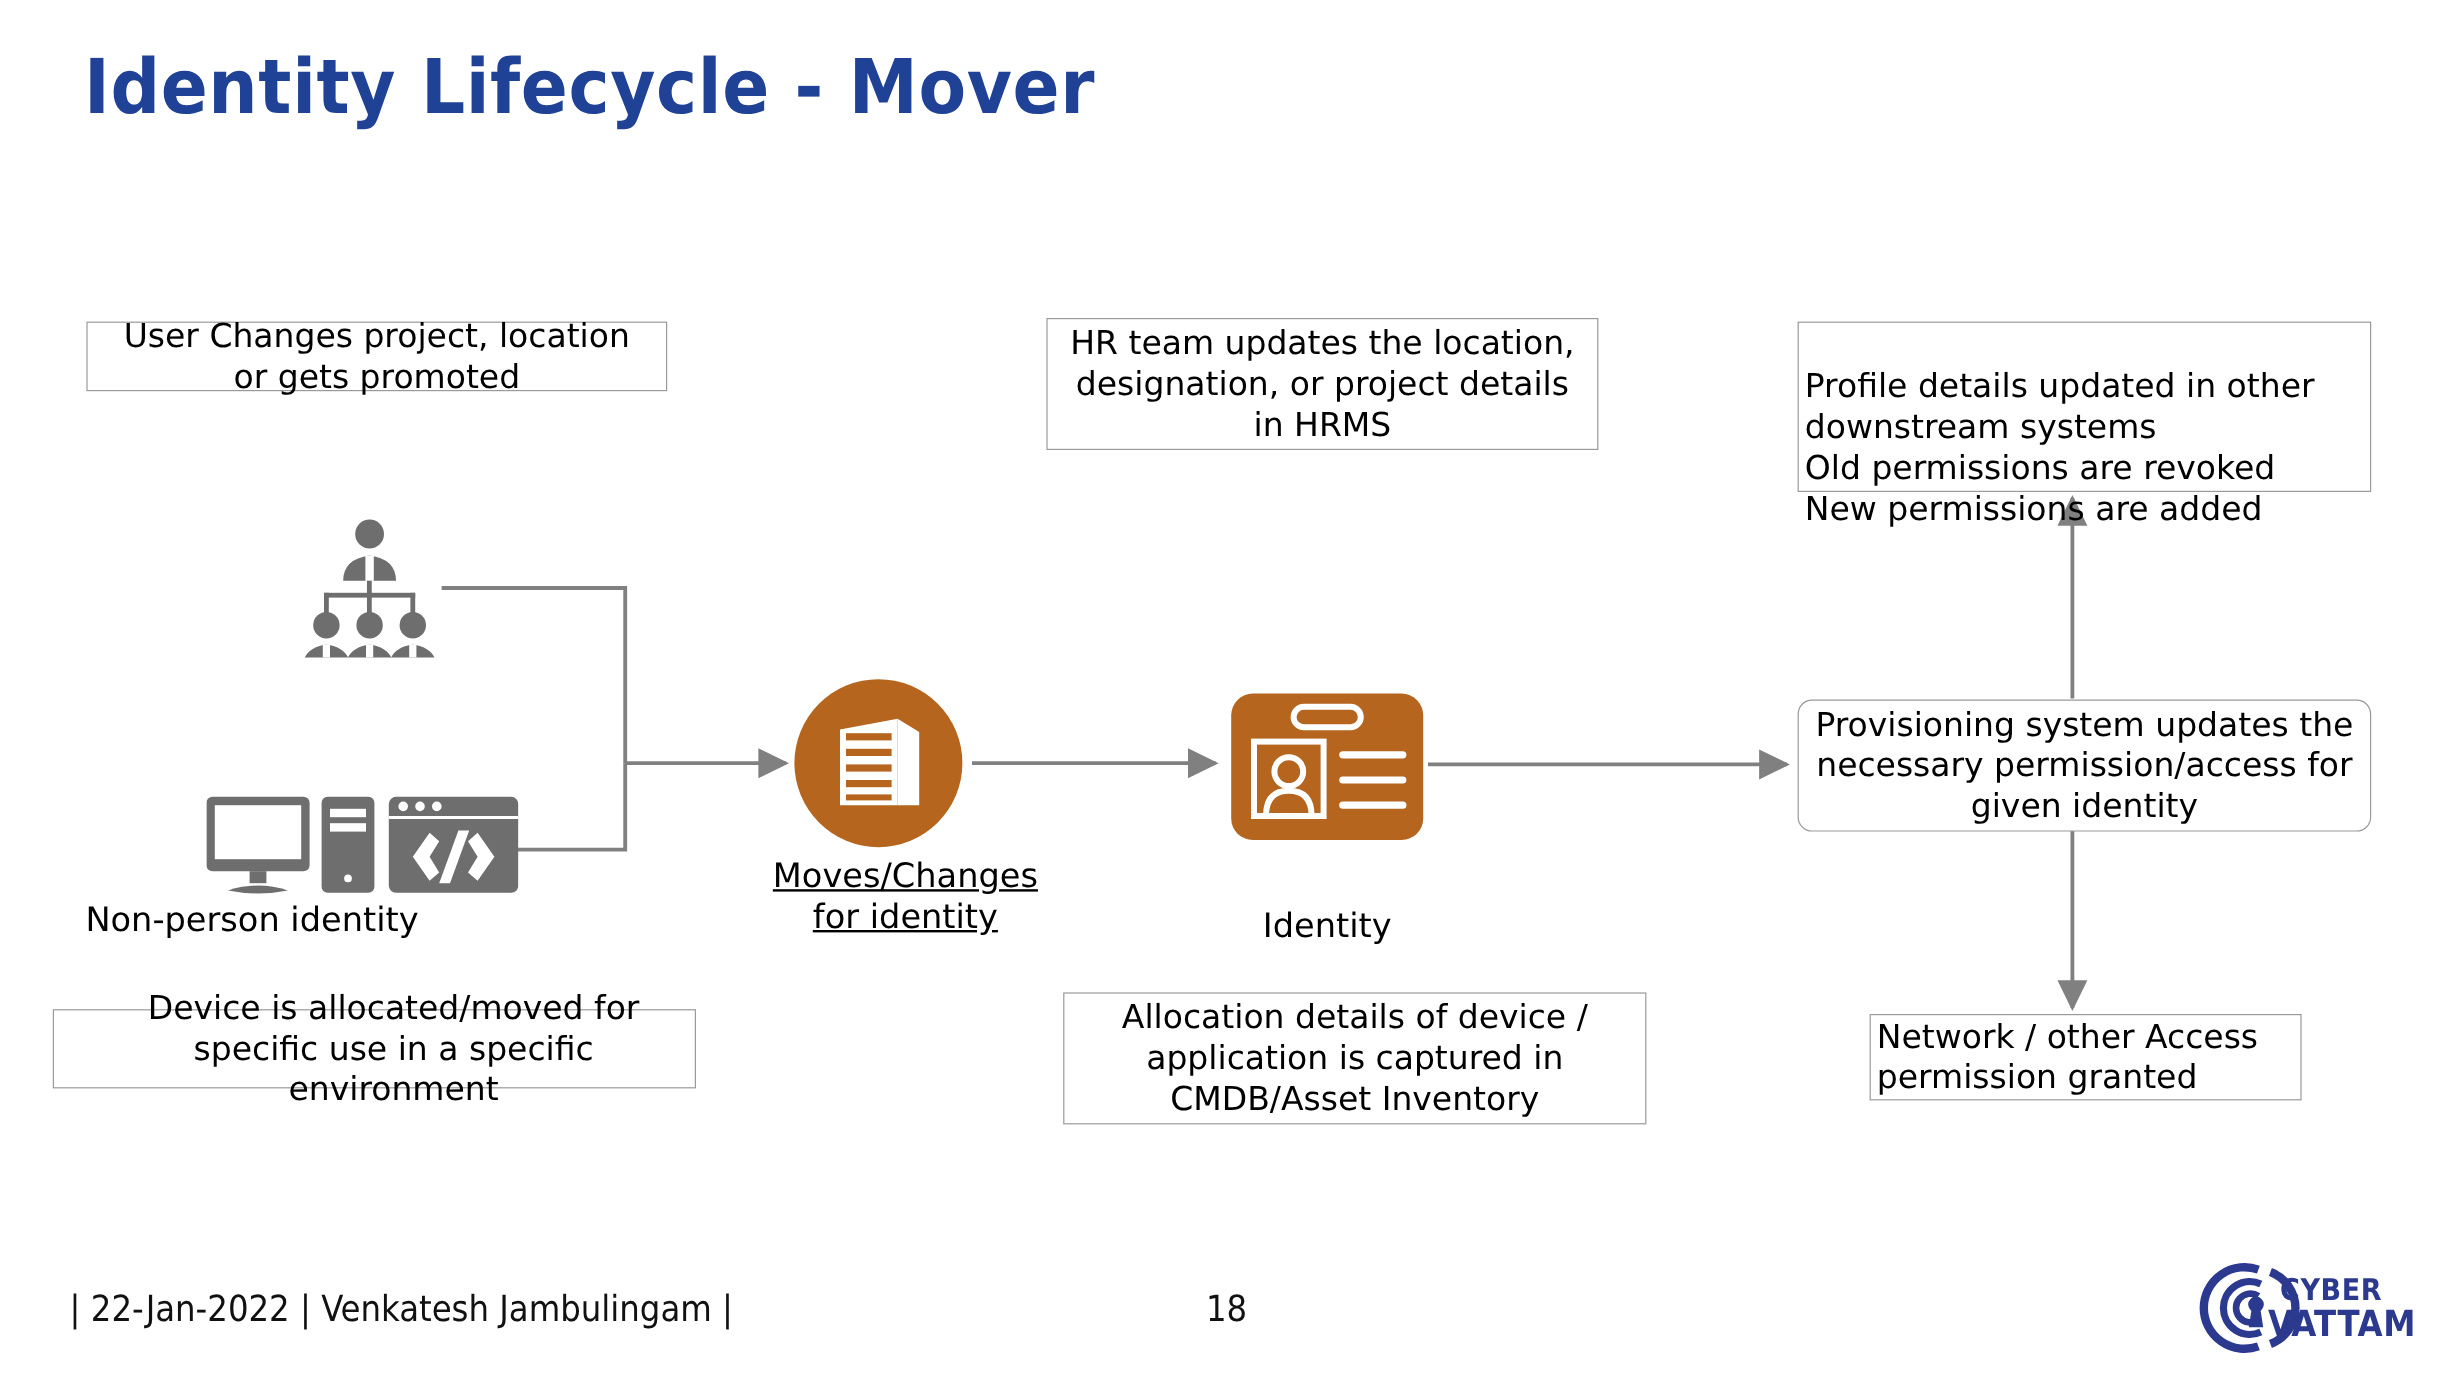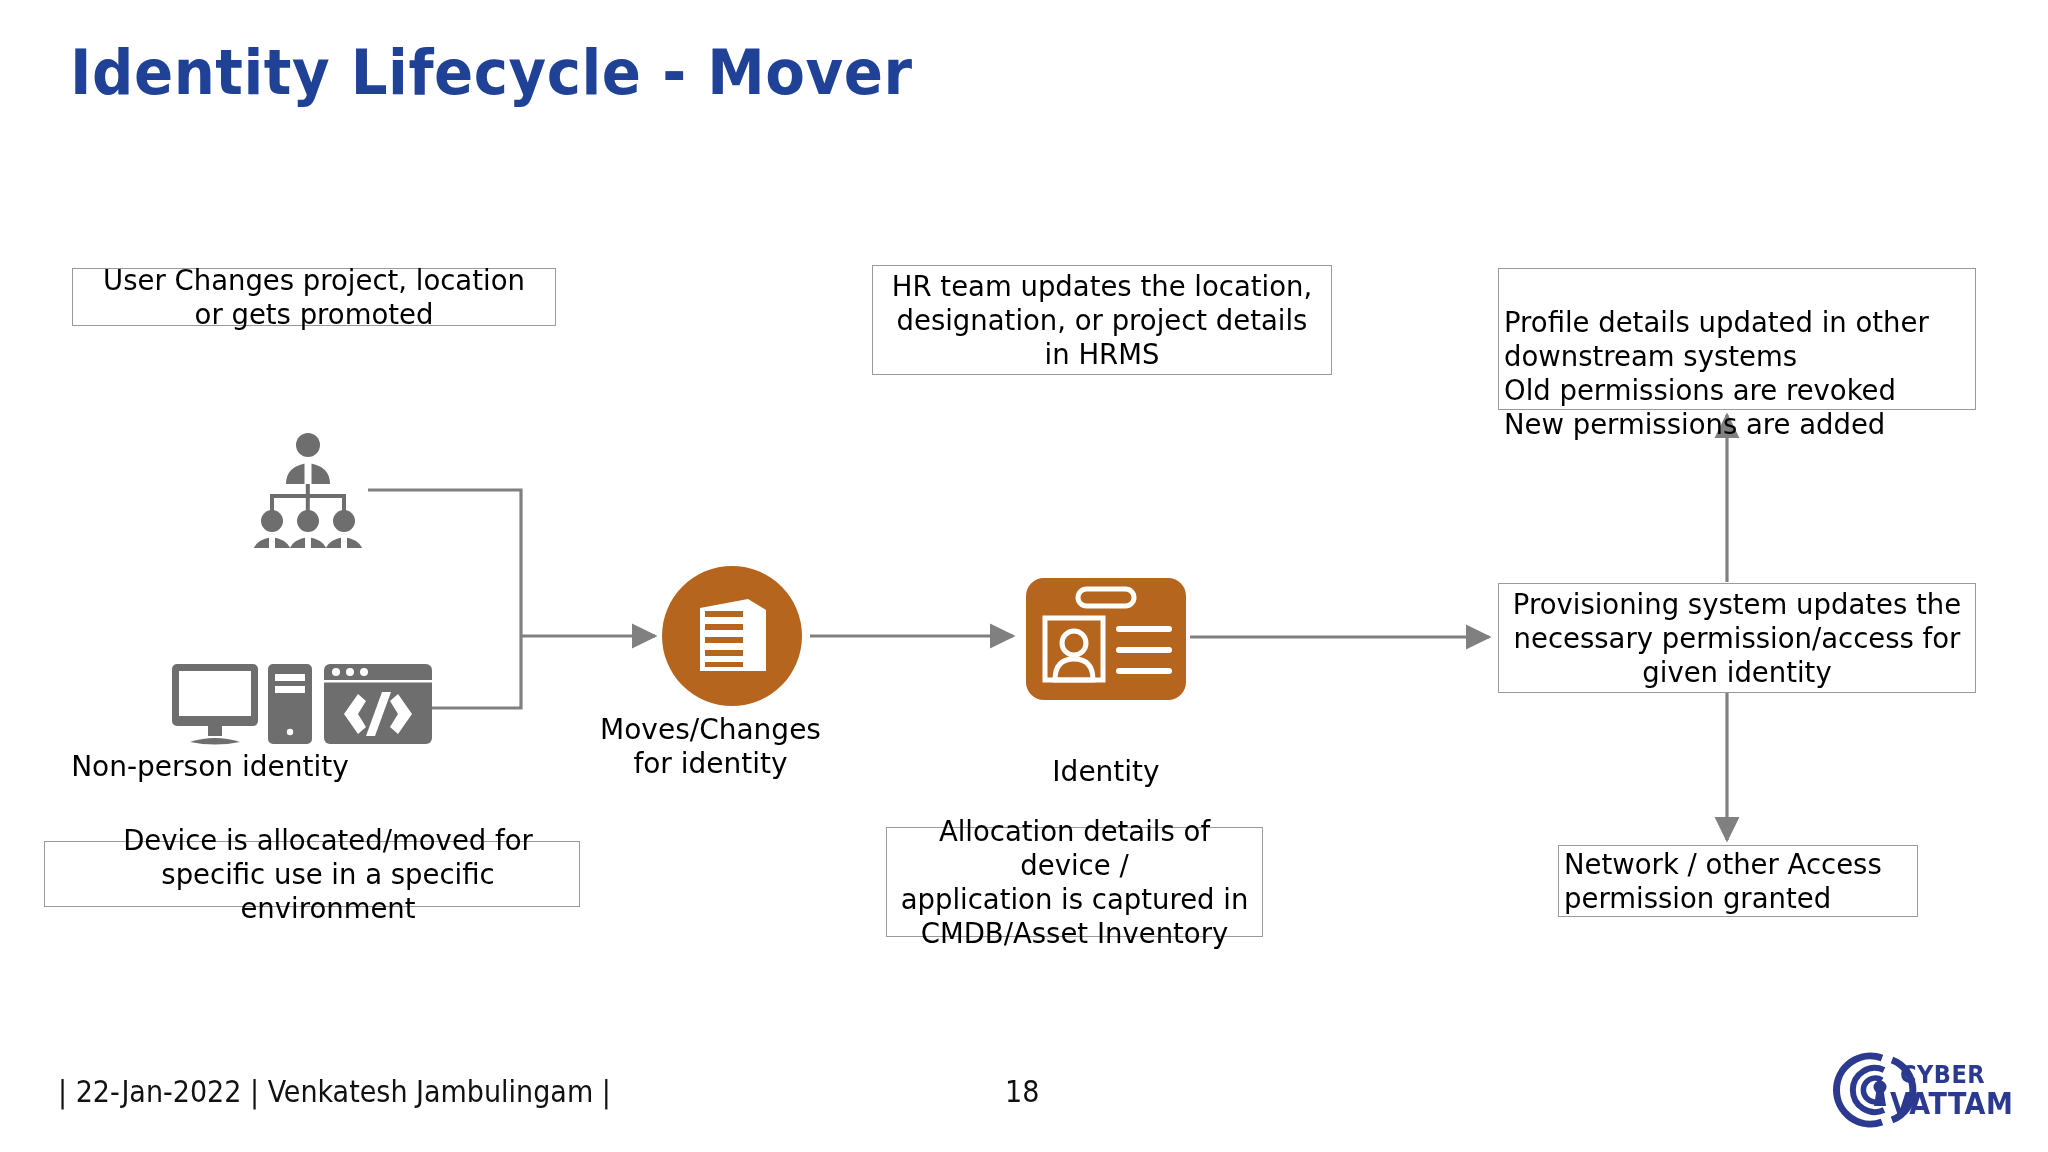--- a/index.html
+++ b/index.html
@@ -131,37 +131,37 @@
 in HRMS</span>
   </div>
 
   <div class="box left" style="left:1498px;top:268px;width:478px;height:142px;padding-left:5px;">
     <span>Profile details updated in other
 downstream systems
 Old permissions are revoked
 New permissions are added</span>
   </div>
 
-  <div class="box center" style="left:1498px;top:583px;width:478px;height:110px;display:flex;align-items:center;justify-content:center;">
+  <div class="box center" style="left:1498px;top:583px;width:478px;height:110px;display:flex;align-items:center;justify-content:center;border-radius:12px;">
     <span>Provisioning system updates the
 necessary permission/access for
 given identity</span>
   </div>
 
   <div class="box left" style="left:1558px;top:845px;width:360px;height:72px;padding-left:5px;display:flex;align-items:center;">
     <span>Network / other Access
 permission granted</span>
   </div>
 
   <div class="box center" style="left:44px;top:841px;width:536px;height:66px;display:flex;align-items:center;justify-content:center;padding-left:35px;">
     <span>Device is allocated/moved for
 specific use in a specific environment</span>
   </div>
 
-  <div class="box center" style="left:886px;top:827px;width:377px;height:110px;display:flex;align-items:center;justify-content:center;">
+  <div class="box center" style="left:886px;top:827px;width:486px;height:110px;display:flex;align-items:center;justify-content:center;">
     <span>Allocation details of device /
 application is captured in
 CMDB/Asset Inventory</span>
   </div>
 
   <div class="icon-wrap" style="left:243px;top:432px;width:130px;height:116px;">
     <svg width="130" height="116" viewBox="0 0 130 116">
       <g fill="#6e6e6e">
 
         <circle cx="65" cy="13" r="12"></circle>
@@ -221,21 +221,21 @@
       </g>
       <g fill="#B5651D">
         <rect x="43" y="45" width="38" height="6"></rect>
         <rect x="43" y="58" width="38" height="6"></rect>
         <rect x="43" y="71" width="38" height="6"></rect>
         <rect x="43" y="84" width="38" height="6"></rect>
         <rect x="43" y="96" width="38" height="5"></rect>
       </g>
     </svg>
   </div>
-  <div class="label" style="left:563px;top:713px;width:295px;">Moves/Changes
+  <div class="label" style="left:607px;top:713px;width:295px;text-decoration:underline;">Moves/Changes
 for identity</div>
 
   <div class="id-icon" style="left:1026px;top:578px;">
     <svg width="160" height="122" viewBox="0 0 160 122" style="position:absolute;left:0;top:0;">
 
       <rect x="52" y="11" width="56" height="17" rx="8.5" fill="none" stroke="#ffffff" stroke-width="5"></rect>
 
       <rect x="19" y="40" width="58" height="62" fill="none" stroke="#ffffff" stroke-width="5"></rect>
       <circle cx="48" cy="65" r="12" fill="none" stroke="#ffffff" stroke-width="5"></circle>
       <path d="M29,102 q0,-21 19,-21 q19,0 19,21 z" fill="none" stroke="#ffffff" stroke-width="5"></path>

